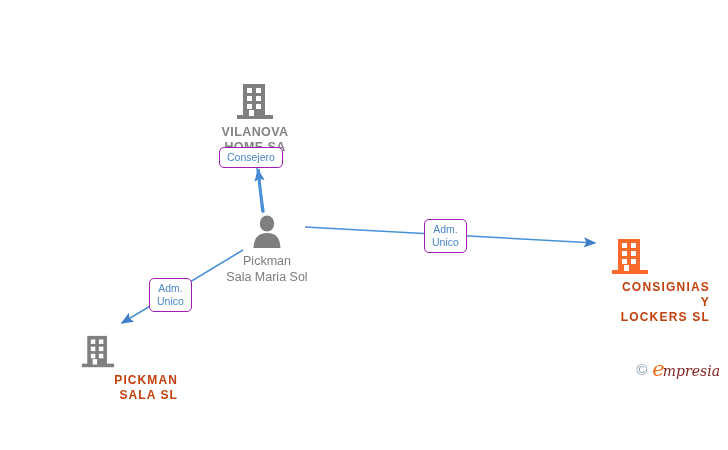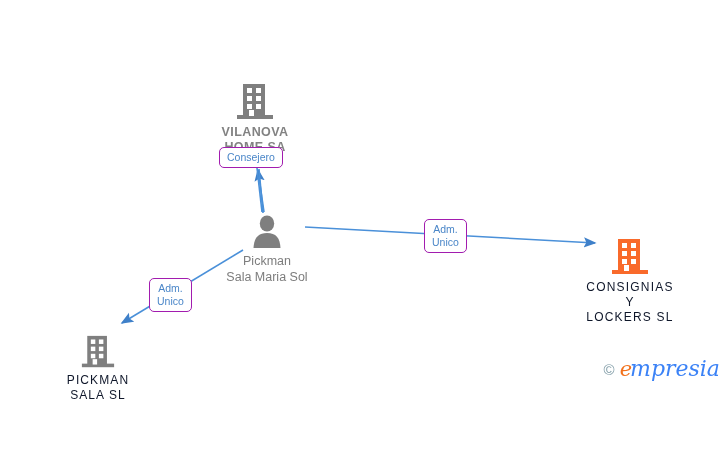--- a/index.html
+++ b/index.html
@@ -52,22 +52,23 @@
     line-height: 15px;
   }
   .company-plain .node-label {
     font-size: 12.5px;
     letter-spacing: 0.4px;
     line-height: 15px;
     font-weight: bold;
     color: #828282;
   }
   .company-bold .node-label {
-    font-weight: normal;
-    color: #0f172a;
+    font-weight: bold;
+    color: #c2410c;
+    text-align: right;
   }
   .person .node-label {
     font-size: 12.5px;
     line-height: 16px;
     color: #7d7d7d;
   }
 
   
   .rel-label {
     position: absolute;
@@ -102,22 +103,22 @@
     font-family: "DejaVu Serif", serif;
     font-style: italic;
     font-size: 21px;
     color: #f2711c;
     line-height: 1;
     margin-right: -2px;
   }
   #watermark .wm-rest {
     font-family: "DejaVu Serif", serif;
     font-style: italic;
-    font-size: 22px;
-    color: #3b82f6;
+    font-size: 14px;
+    color: #7f1d1d;
     line-height: 1;
   }
 </style>
 </head>
 <body>
 
 <div id="canvas">
 
   <svg id="edges" viewBox="0 0 728 450" width="728" height="450" xmlns="http://www.w3.org/2000/svg">
     <defs>

